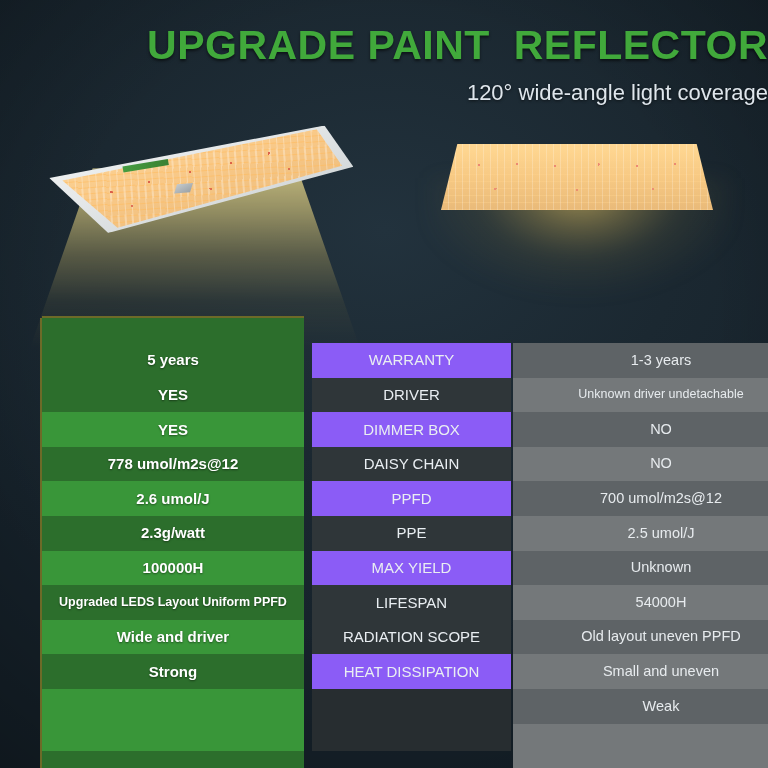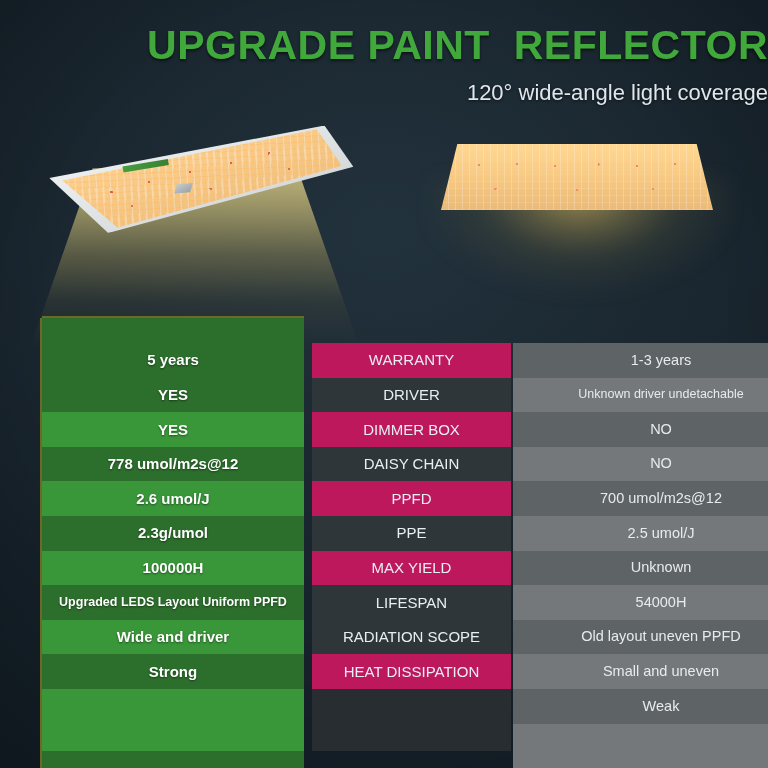--- a/index.html
+++ b/index.html
@@ -163,21 +163,21 @@
 
   
   #col-good .rows { top:25px; }
   #col-good .cell { color:#ffffff; font-weight:bold; font-size:15px; text-shadow:0 1px 2px rgba(0,0,0,0.45); }
   #col-good .cell.alt0 { background:#2c6e2c; }
   #col-good .cell.alt1 { background:#399639; }
   #col-good .cell.small { font-size:12.5px; }
 
   
   #col-spec .cell { color:#e9eef2; font-weight:normal; font-size:15px; }
-  #col-spec .cell.alt0 { background:#be185d; }
+  #col-spec .cell.alt0 { background:#8b5cf6; }
   #col-spec .cell.alt1 { background:#2f3639; }
 
   
   #col-bad .cell { color:#e7ebee; font-weight:normal; font-size:14.5px;padding-left:44px; }
   #col-bad .cell.alt0 { background:#5e6366; }
   #col-bad .cell.alt1 { background:#74787a; }
   #col-bad .cell.small { font-size:12.5px; }
 
   
   .filler { height:62px; }
@@ -212,21 +212,21 @@
 </div>
 
 <div id="table">
   <div class="col" id="col-good">
     <div class="rows" id="rows-good">
         <div class="cell alt0">5 years</div>
         <div class="cell alt0">YES</div>
         <div class="cell alt1">YES</div>
         <div class="cell alt0">778 umol/m2s@12</div>
         <div class="cell alt1">2.6 umol/J</div>
-        <div class="cell alt0">2.3g/umol</div>
+        <div class="cell alt0">2.3g/watt</div>
         <div class="cell alt1">100000H</div>
         <div class="cell alt0 small">Upgraded LEDS Layout Uniform PPFD</div>
         <div class="cell alt1">Wide and driver</div>
         <div class="cell alt0">Strong</div>
         <div class="filler"></div>
       </div>
   </div>
   <div class="col" id="col-spec">
     <div class="rows" id="rows-spec">
         <div class="cell alt0">WARRANTY</div>

